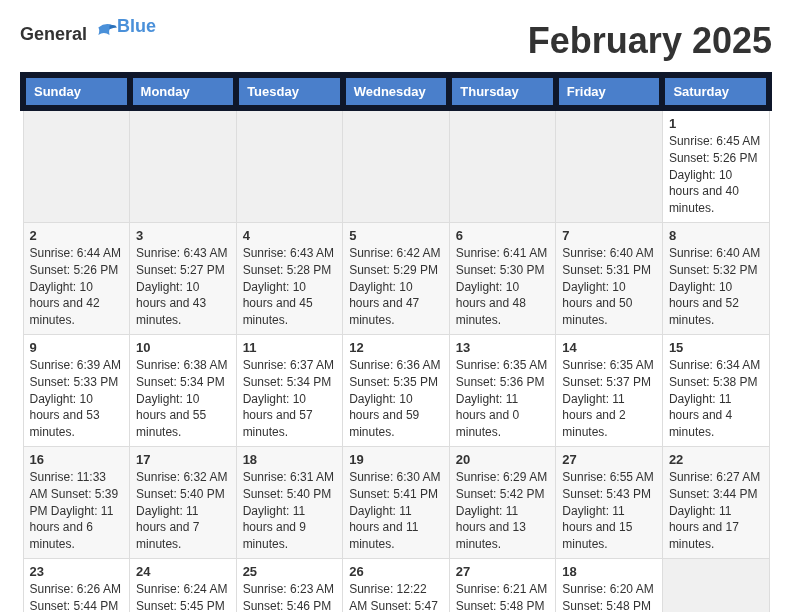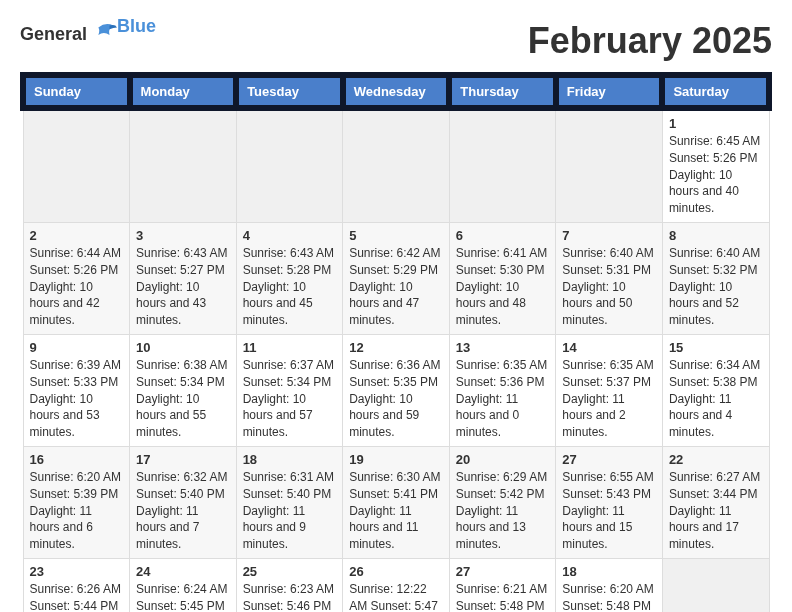--- a/index.html
+++ b/index.html
@@ -220,21 +220,21 @@
         <td>
           <span class="day-number">15</span>
           <div class="day-info">Sunrise: 6:34 AM
 Sunset: 5:38 PM
 Daylight: 11 hours and 4 minutes.</div>
         </td>
       </tr>
       <tr>
         <td>
           <span class="day-number">16</span>
-          <div class="day-info">Sunrise: 6:20 AM
+          <div class="day-info">Sunrise: 11:33 AM
 Sunset: 5:39 PM
 Daylight: 11 hours and 6 minutes.</div>
         </td>
         <td>
           <span class="day-number">17</span>
           <div class="day-info">Sunrise: 6:32 AM
 Sunset: 5:40 PM
 Daylight: 11 hours and 7 minutes.</div>
         </td>
         <td>

